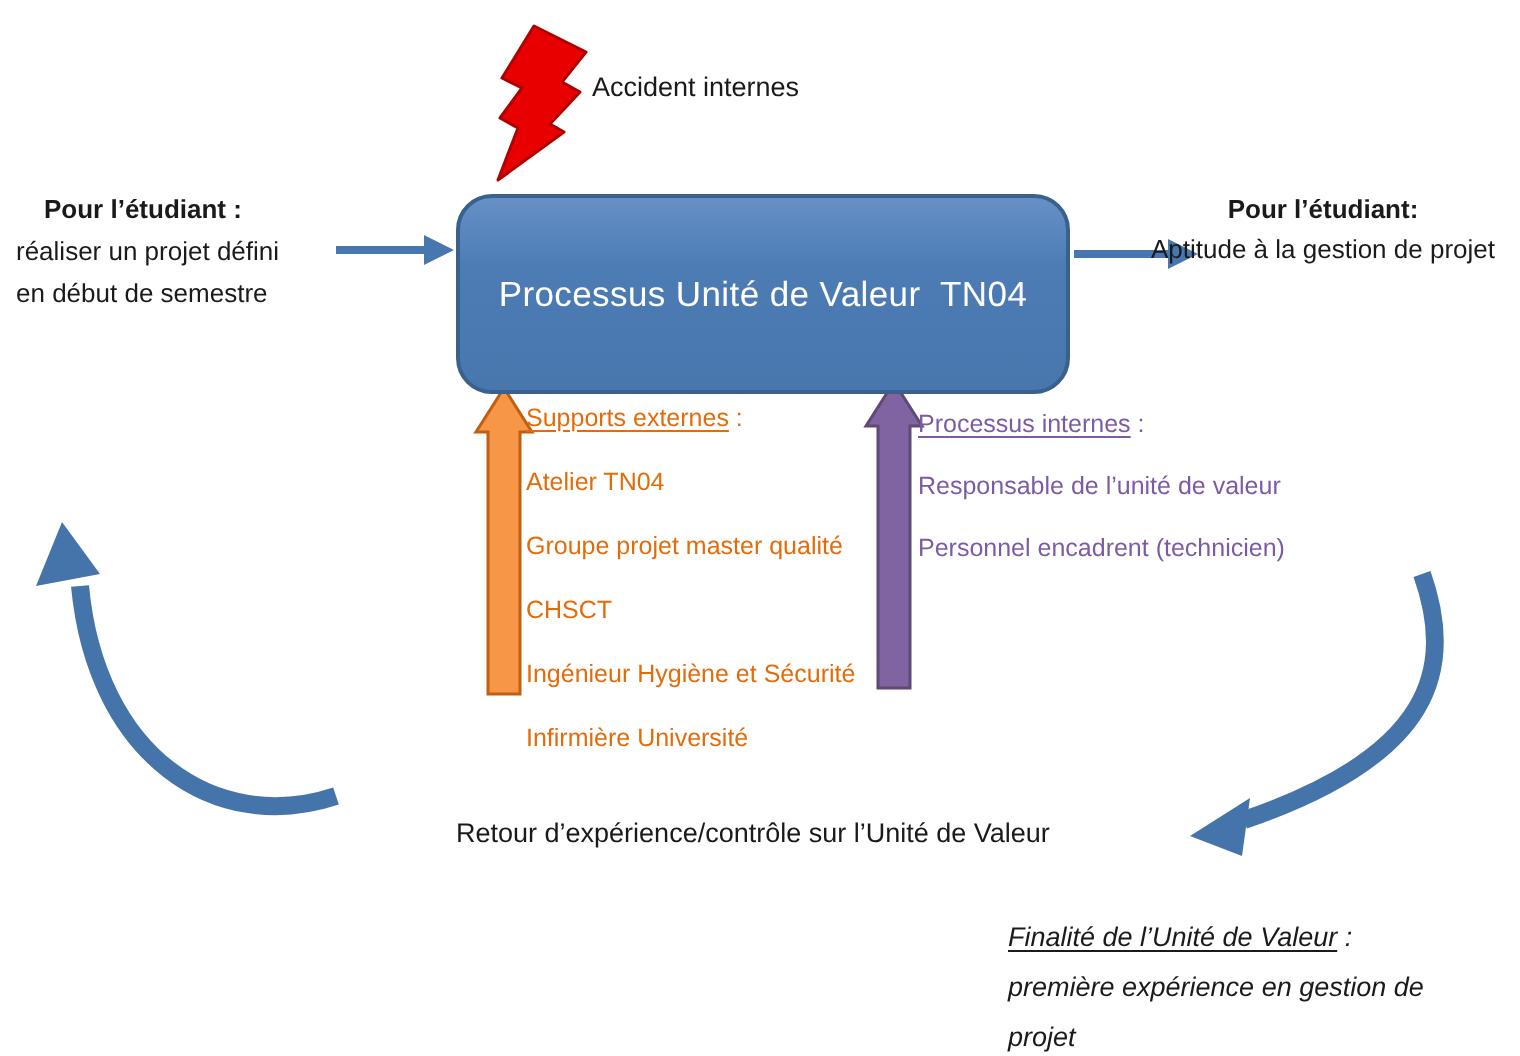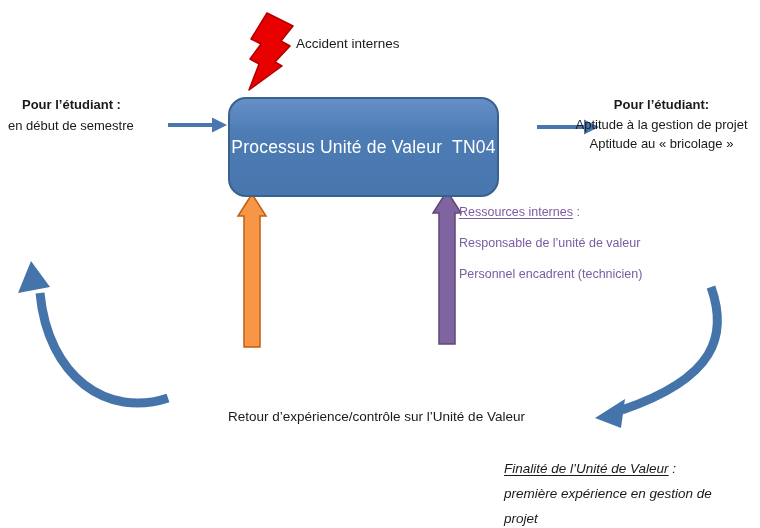--- a/index.html
+++ b/index.html
@@ -12,21 +12,21 @@
 
   
   .hazard-text{left:296px;top:34px;font-size:13.5px;line-height:19px;color:#1a1a1a;}
 
   
   .left-io{left:8px;top:94px;width:175px;font-size:13px;line-height:21px;}
   .left-io .io-title{font-weight:bold;padding-left:14px;}
 
   
   .process-box{
-    left:228px;top:97px;width:271px;height:100px;box-sizing:border-box;
+    left:228px;top:97px;width:307px;height:100px;box-sizing:border-box;
     background:linear-gradient(180deg,#6690c6 0%,#4d7cb5 35%,#4877ae 100%);
     border:2px solid #39618e;border-radius:18px;
     display:flex;align-items:center;justify-content:center;
   }
   .process-label{color:#ffffff;font-size:17.5px;white-space:pre;letter-spacing:.2px;}
 
   
   .right-io{left:563px;top:95px;width:197px;text-align:center;font-size:13px;line-height:19.5px;}
   .right-io .io-title{font-weight:bold;}
 
@@ -79,36 +79,44 @@
       <polygon points="595,418 625,399 621,428" fill="#4574ab"></polygon>
     </g>
   </svg>
 
   <div class="abs hazard-text">
     <div>Accident internes</div>
   </div>
 
   <div class="abs left-io">
     <div class="io-title">Pour l’étudiant :</div>
+    <div>réaliser un projet défini</div>
     <div>en début de semestre</div>
   </div>
 
   <div class="abs process-box">
     <span class="process-label">Processus Unité de Valeur  TN04</span>
   </div>
 
   <div class="abs right-io">
     <div class="io-title">Pour l’étudiant:</div>
     <div>Aptitude à la gestion de projet</div>
-    <div>Aptitude au « bricolage »</div>
   </div>
 
+  <div class="abs supports-list">
+    <div class="list-heading"><span class="u">Supports externes</span><span> :</span></div>
+    <div>Atelier TN04</div>
+    <div>Groupe projet master qualité</div>
+    <div>CHSCT</div>
+    <div>Ingénieur Hygiène et Sécurité</div>
+    <div>Infirmière Université</div>
+  </div>
 
   <div class="abs resources-list">
-    <div class="list-heading"><span class="u">Ressources internes</span><span> :</span></div>
+    <div class="list-heading"><span class="u">Processus internes</span><span> :</span></div>
     <div>Responsable de l’unité de valeur</div>
     <div>Personnel encadrent (technicien)</div>
   </div>
 
   <div class="abs feedback-label">Retour d’expérience/contrôle sur l’Unité de Valeur</div>
 
   <div class="abs purpose-block">
     <div><span class="u">Finalité de l’Unité de Valeur</span><span> :</span></div>
     <div>première expérience en gestion de</div>
     <div>projet</div>

